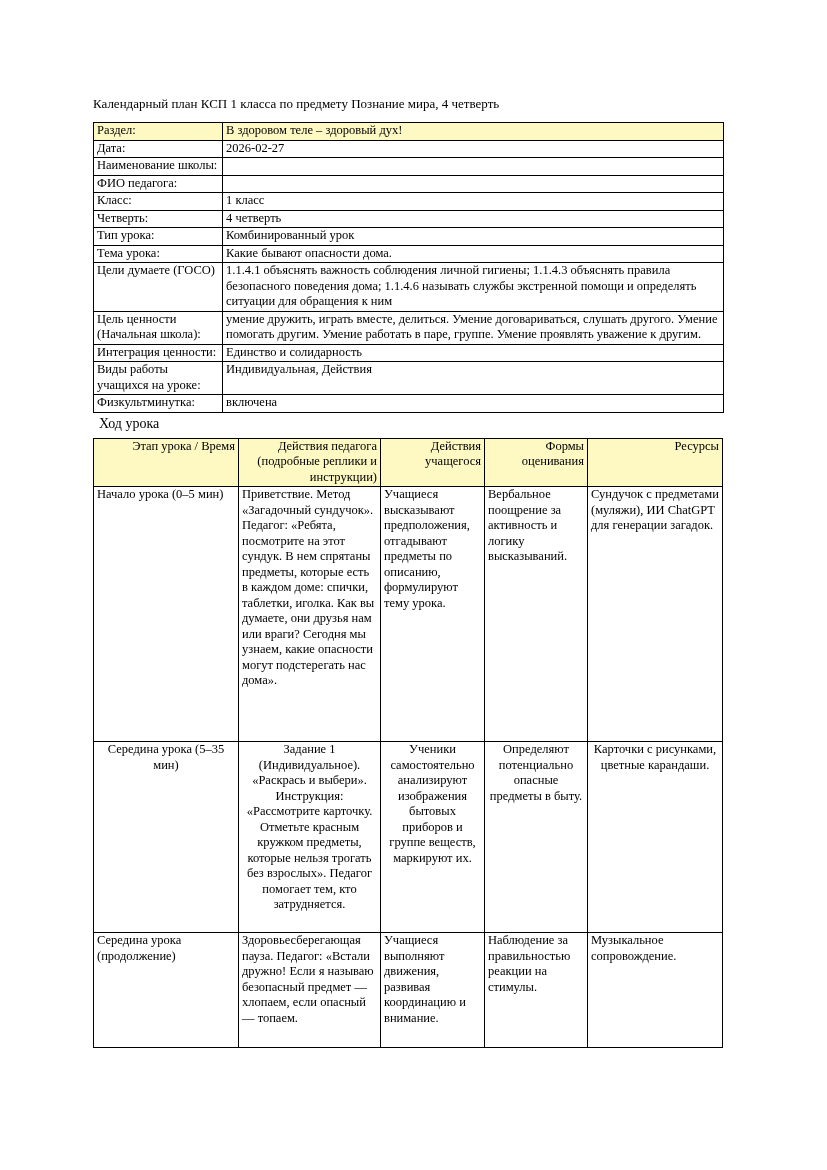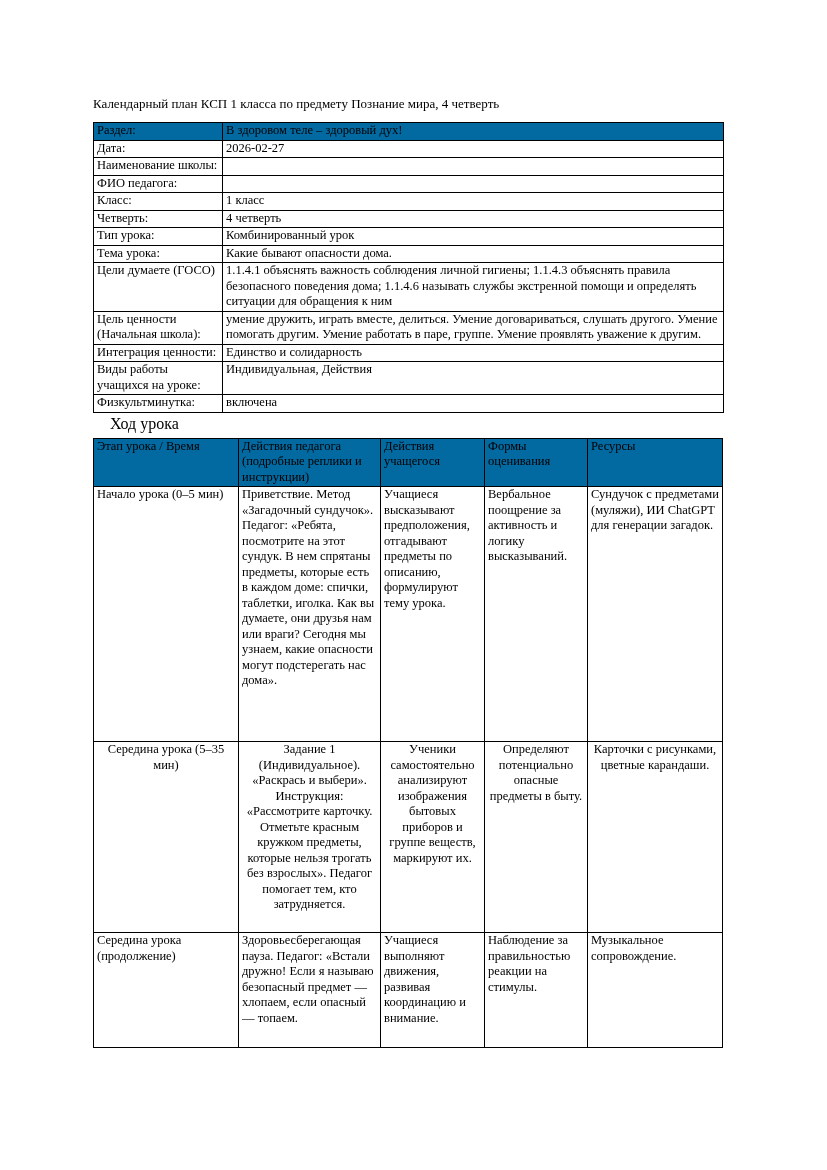--- a/index.html
+++ b/index.html
@@ -35,27 +35,27 @@
     border: 1px solid #000;
     font-size: 12.5px;
     line-height: 15.5px;
     font-weight: normal;
     text-align: left;
     vertical-align: top;
     padding: 0px 3px 1px 3px;
     overflow: hidden;
   }
   .info-table td { height: 16px; }
-  .hl { background: #0369a1; }
+  .hl { background: #fef9c3; }
   .section-heading {
-    font-size: 16px;
+    font-size: 14px;
     line-height: 15px;
-    margin: 3px 0 7px 17px;
+    margin: 3px 0 7px 6px;
   }
-  .lesson-table th { vertical-align: top; }
+  .lesson-table th { vertical-align: top; text-align: right; }
   .lesson-table tr.r1 td { height: 255px; }
   .lesson-table tr.r2 td { height: 191px; text-align: center; }
   .lesson-table tr.r3 td { height: 115px; }
 </style>
 </head>
 <body>
 
 <div class="page-content">
 
   <p class="doc-title">Календарный план КСП 1 класса по предмету Познание мира, 4 четверть</p>

